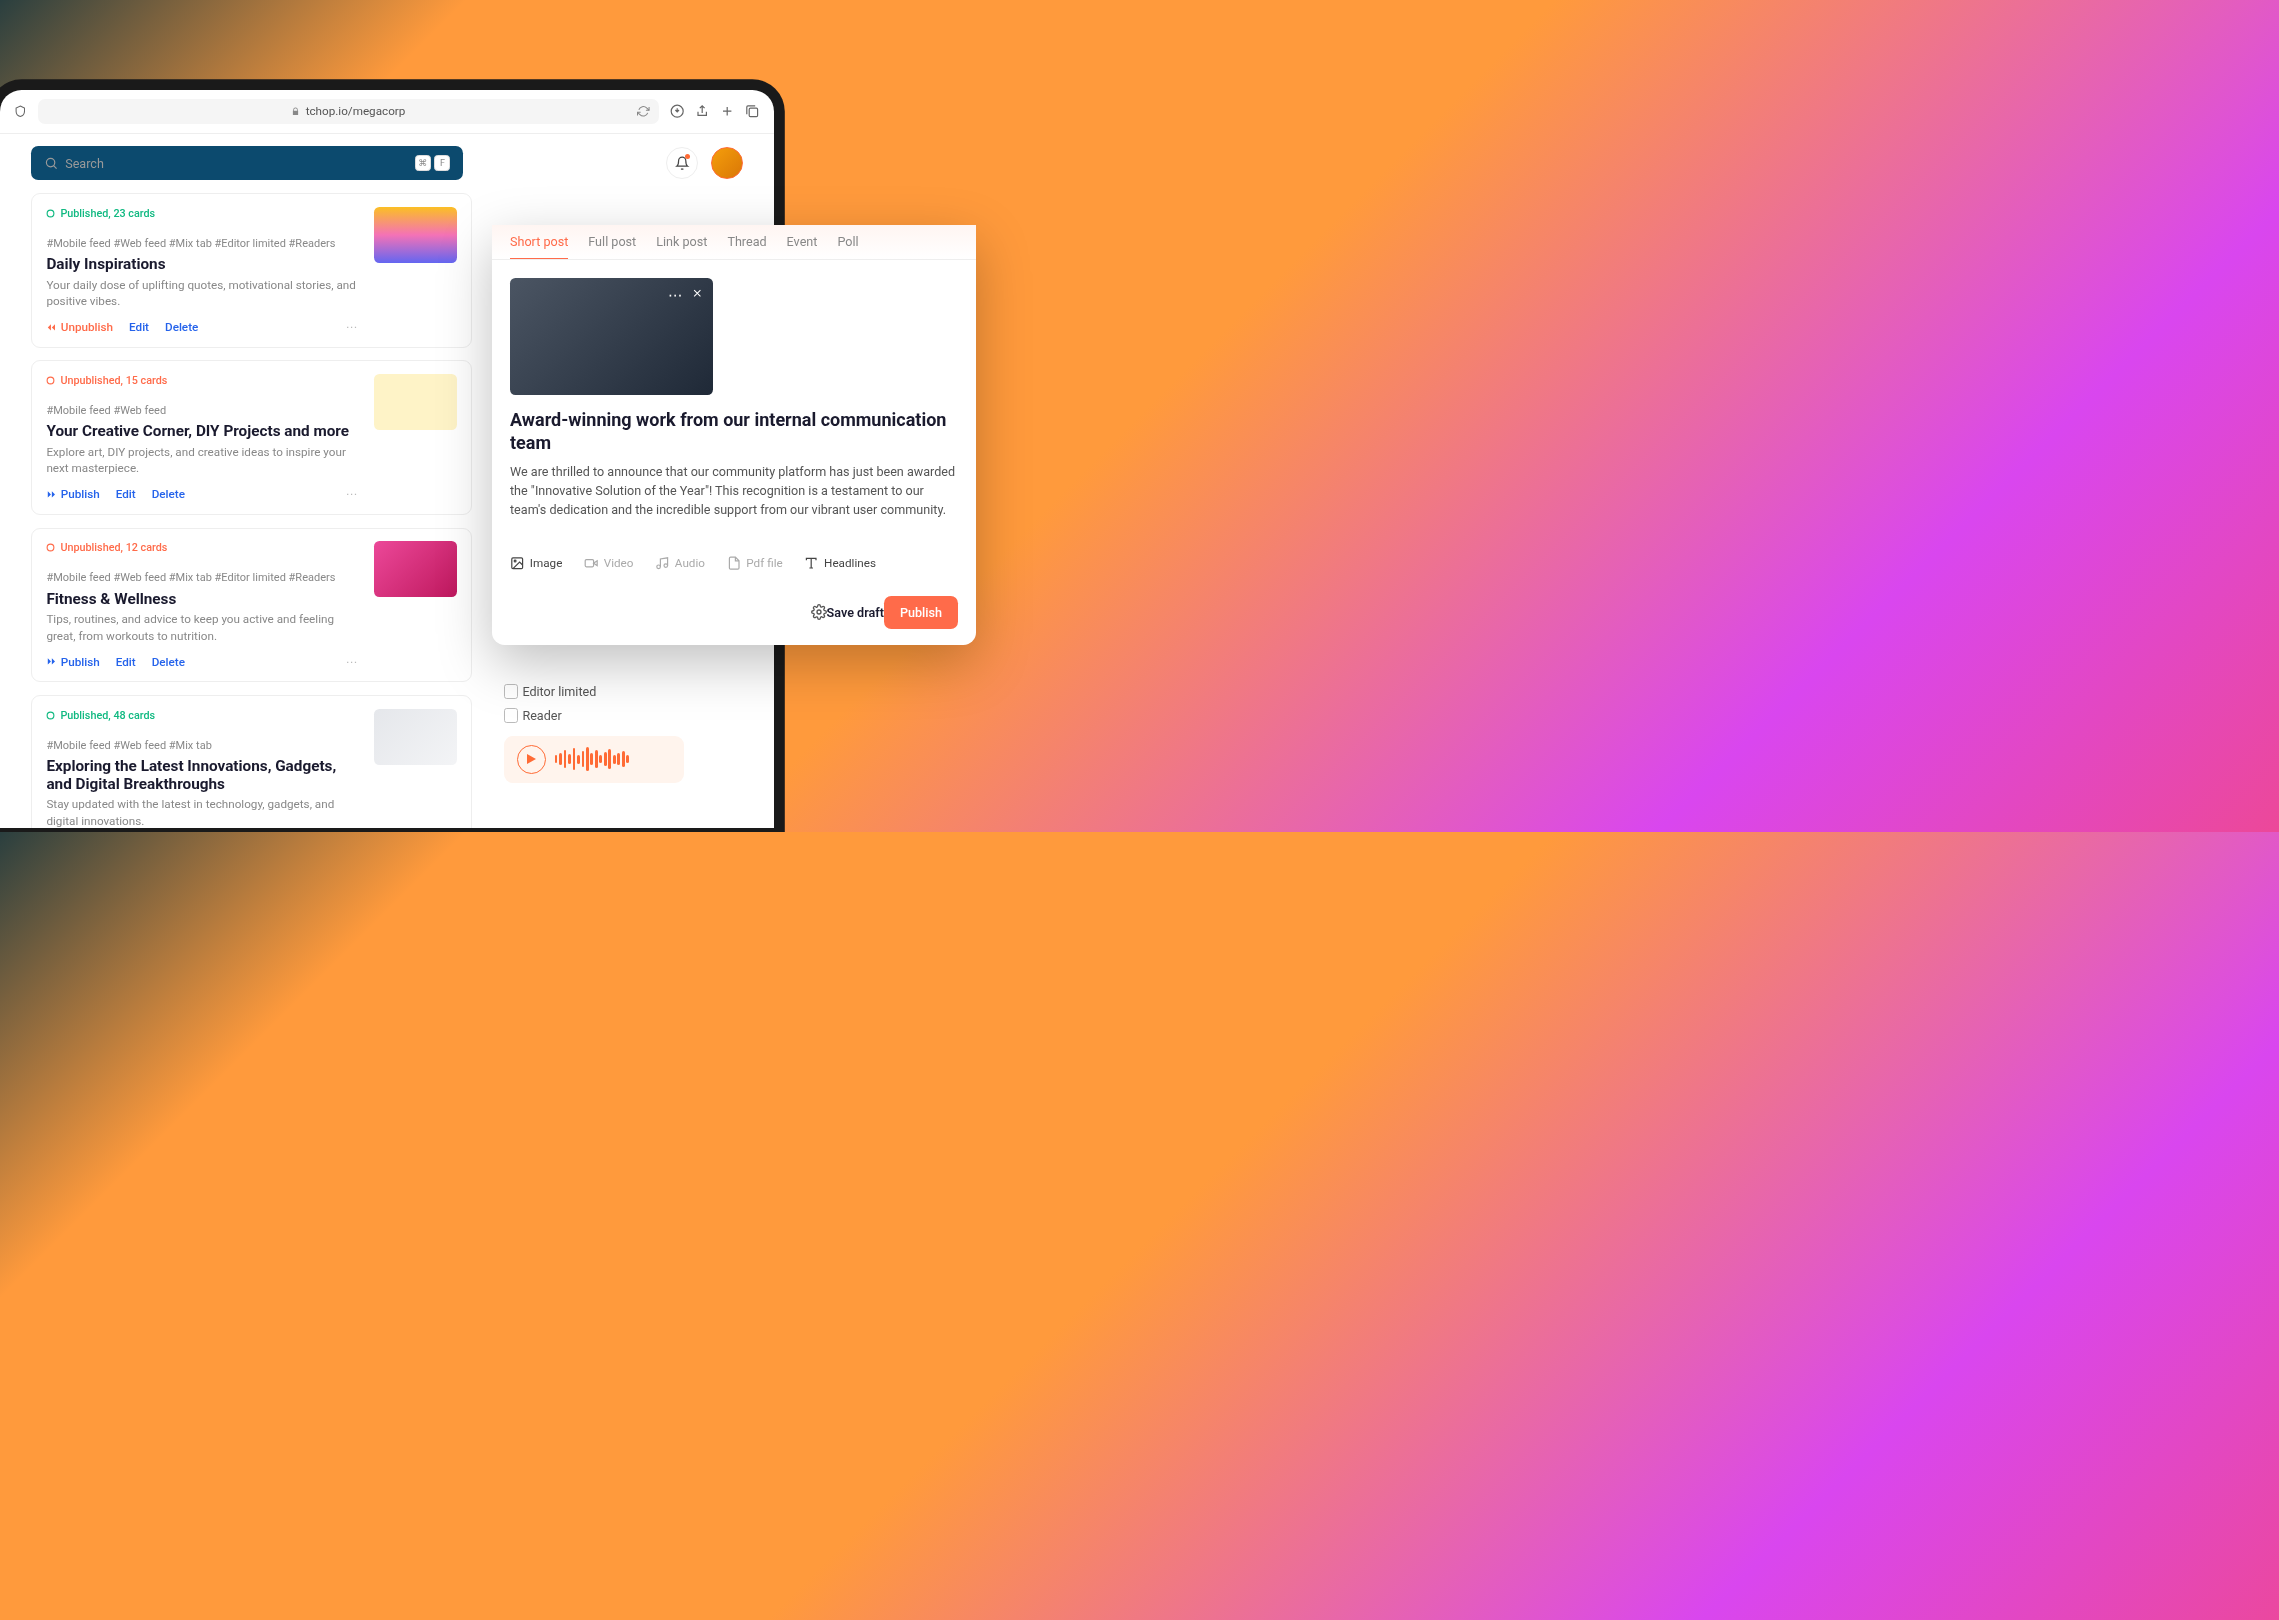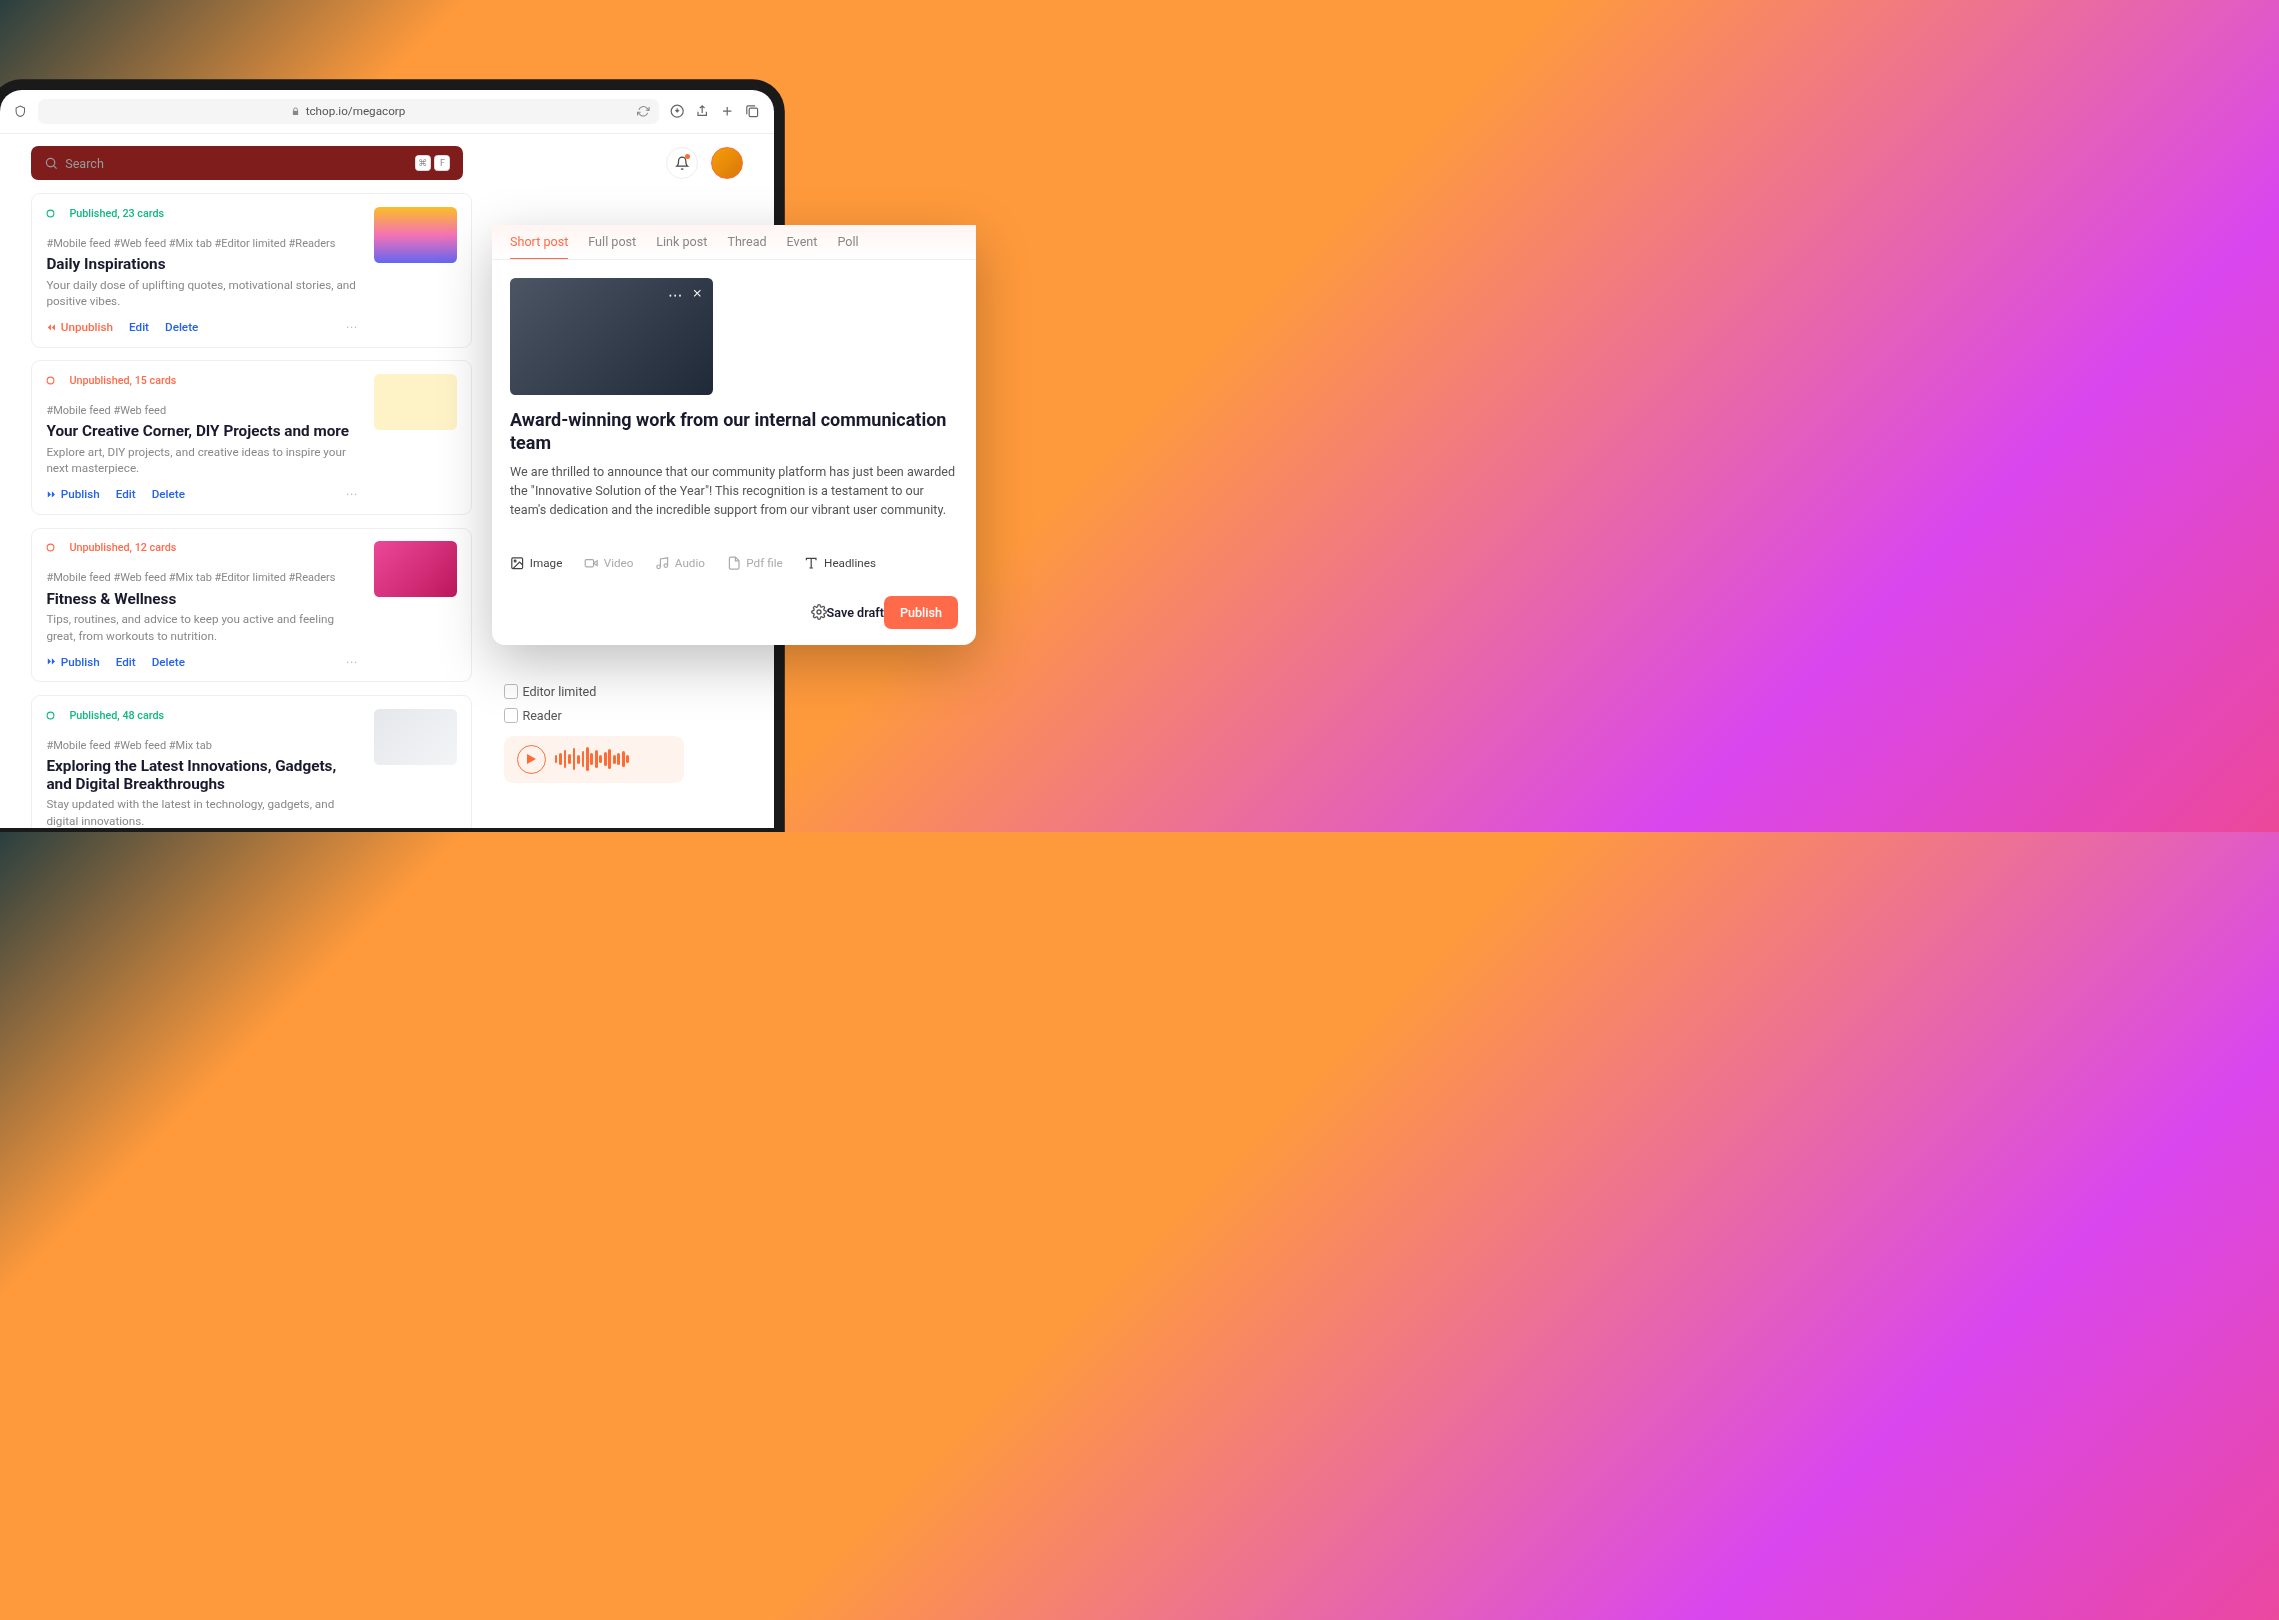--- a/index.html
+++ b/index.html
@@ -4,35 +4,35 @@
 <style>
 * { margin: 0; padding: 0; box-sizing: border-box; font-family: -apple-system, BlinkMacSystemFont, 'Segoe UI', Roboto, sans-serif; }
 body { background: linear-gradient(135deg, #2a3f3f 0%, #ff9a3c 15%, #ff9a3c 50%, #d946ef 80%, #ec4899 100%); width: 1170px; height: 832px; overflow: hidden; position: relative; }
 .device-frame { position: absolute; top: 90px; left: 0; width: 774px; height: 738px; background: #fff; border-radius: 21.6px 21.6px 0 0; box-shadow: 0 0 0 10.8px #1a1a1a; overflow: hidden; }
 .browser-bar { display: flex; align-items: center; padding: 9px 14.4px; gap: 10.8px; border-bottom: 0.9px solid #eee; }
 .shield { width: 12.6px; height: 12.6px; }
 .addr { flex: 1; background: #f5f5f5; border-radius: 7.2px; padding: 5.4px 10.8px; display: flex; align-items: center; justify-content: center; gap: 5.4px; font-size: 11.7px; color: #555; position: relative; }
 .addr .refresh { position: absolute; right: 9px; }
 .bicon { width: 14.4px; height: 14.4px; color: #666; }
 .app-header { display: flex; align-items: center; padding: 12.6px 31px; gap: 10.8px; }
-.search-box { flex: 0 0 432px; background: #7f1d1d; border-radius: 7.2px; padding: 9px 12.6px; display: flex; align-items: center; gap: 7.2px; color: #999; font-size: 12.6px; }
+.search-box { flex: 0 0 432px; background: #0c4a6e; border-radius: 7.2px; padding: 9px 12.6px; display: flex; align-items: center; gap: 7.2px; color: #999; font-size: 12.6px; }
 .search-box .keys { margin-left: auto; display: flex; gap: 3.6px; }
 .key { background: #fff; border: 0.9px solid #ddd; border-radius: 3.6px; width: 16px; height: 16px; display: flex; align-items: center; justify-content: center; font-size: 9px; color: #888; }
 .header-right { margin-left: auto; display: flex; align-items: center; gap: 12.6px; }
 .bell-wrap { position: relative; width: 32px; height: 32px; border: 0.9px solid #eee; border-radius: 50%; display: flex; align-items: center; justify-content: center; }
 .bell-dot { position: absolute; top: 5.4px; right: 7.2px; width: 5.4px; height: 5.4px; background: #ff6b35; border-radius: 50%; }
 .avatar { width: 32px; height: 32px; border-radius: 50%; background: linear-gradient(135deg, #f59e0b, #d97706); border: 1.8px solid #ff6b35; }
 .content { padding: 0 31px; }
 .mixes-head { display: flex; align-items: center; margin-bottom: 14.4px; }
 .mixes-head h1 { font-size: 20px; font-weight: 700; color: #1a1a2e; }
 .btn-primary { background: #ff6b4a; color: #fff; border: none; padding: 9px 16px; border-radius: 7.2px; font-size: 12.6px; font-weight: 500; cursor: pointer; }
 .btn-primary.ml { margin-left: auto; }
 .mix-card { border: 0.9px solid #eee; border-radius: 9px; padding: 12.6px 14.4px; margin-bottom: 12.6px; display: flex; gap: 14.4px; width: 441px; }
 .mix-body { flex: 1; }
-.status { font-size: 10.8px; font-weight: 500; display: flex; align-items: center; gap: 14px; }
+.status { font-size: 10.8px; font-weight: 500; display: flex; align-items: center; gap: 5px; }
 .status.pub { color: #10b981; }
 .status.unpub { color: #ff6b4a; }
 .status-icon { width: 9px; height: 9px; }
 .tags { font-size: 11px; color: #888; margin-top: 17px; }
 .mix-title { font-size: 15.3px; font-weight: 700; color: #1a1a2e; margin-top: 5.4px; }
 .mix-desc { font-size: 11.7px; color: #888; margin-top: 3.6px; line-height: 1.4; }
 .mix-actions { display: flex; align-items: center; gap: 16px; margin-top: 10.8px; font-size: 11.7px; font-weight: 500; }
 .act-unpub { color: #ff6b4a; display: flex; align-items: center; gap: 3.6px; }
 .act-pub { color: #2563eb; display: flex; align-items: center; gap: 3.6px; }
 .act-edit, .act-del { color: #2563eb; }

